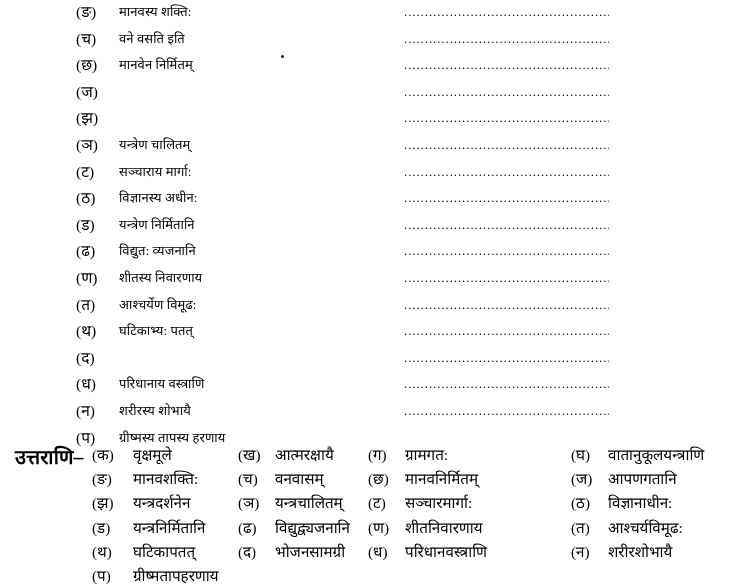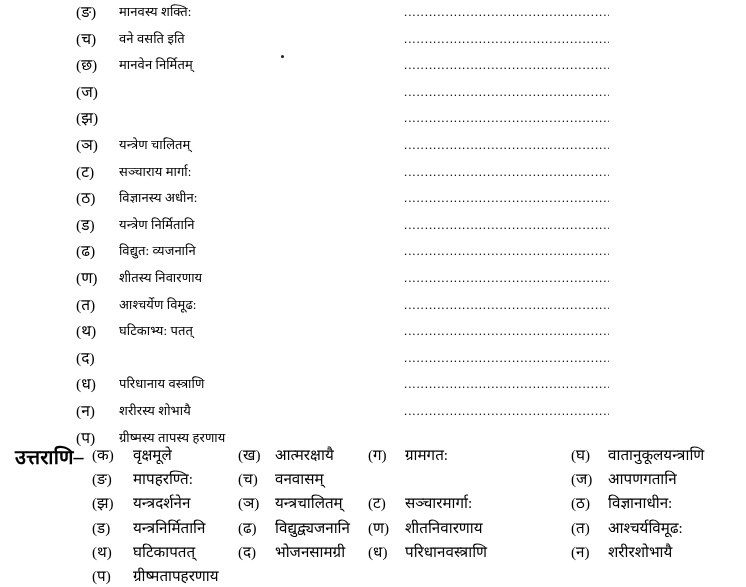--- a/index.html
+++ b/index.html
@@ -229,22 +229,23 @@
   <div class="answer-key">
     <div class="answer-label">उत्तराणि–</div>
     <div class="answer-rows">
         <div class="answer-row">
           <div class="ans-cell col-1"><span class="ans-marker">(क)</span><span class="ans-text">वृक्षमूले</span></div>
           <div class="ans-cell col-2"><span class="ans-marker">(ख)</span><span class="ans-text">आत्मरक्षायै</span></div>
           <div class="ans-cell col-3"><span class="ans-marker">(ग)</span><span class="ans-text">ग्रामगत:</span></div>
           <div class="ans-cell col-4"><span class="ans-marker">(घ)</span><span class="ans-text">वातानुकूलयन्त्राणि</span></div>
         </div>
         <div class="answer-row">
-          <div class="ans-cell col-1"><span class="ans-marker">(ङ)</span><span class="ans-text">मापहरण्ति:</span></div>
+          <div class="ans-cell col-1"><span class="ans-marker">(ङ)</span><span class="ans-text">मानवशक्ति:</span></div>
           <div class="ans-cell col-2"><span class="ans-marker">(च)</span><span class="ans-text">वनवासम्</span></div>
+          <div class="ans-cell col-3"><span class="ans-marker">(छ)</span><span class="ans-text">मानवनिर्मितम्</span></div>
           <div class="ans-cell col-4"><span class="ans-marker">(ज)</span><span class="ans-text">आपणगतानि</span></div>
         </div>
         <div class="answer-row">
           <div class="ans-cell col-1"><span class="ans-marker">(झ)</span><span class="ans-text">यन्त्रदर्शनेन</span></div>
           <div class="ans-cell col-2"><span class="ans-marker">(ञ)</span><span class="ans-text">यन्त्रचालितम्</span></div>
           <div class="ans-cell col-3"><span class="ans-marker">(ट)</span><span class="ans-text">सञ्चारमार्गा:</span></div>
           <div class="ans-cell col-4"><span class="ans-marker">(ठ)</span><span class="ans-text">विज्ञानाधीन:</span></div>
         </div>
         <div class="answer-row">
           <div class="ans-cell col-1"><span class="ans-marker">(ड)</span><span class="ans-text">यन्त्रनिर्मितानि</span></div>

